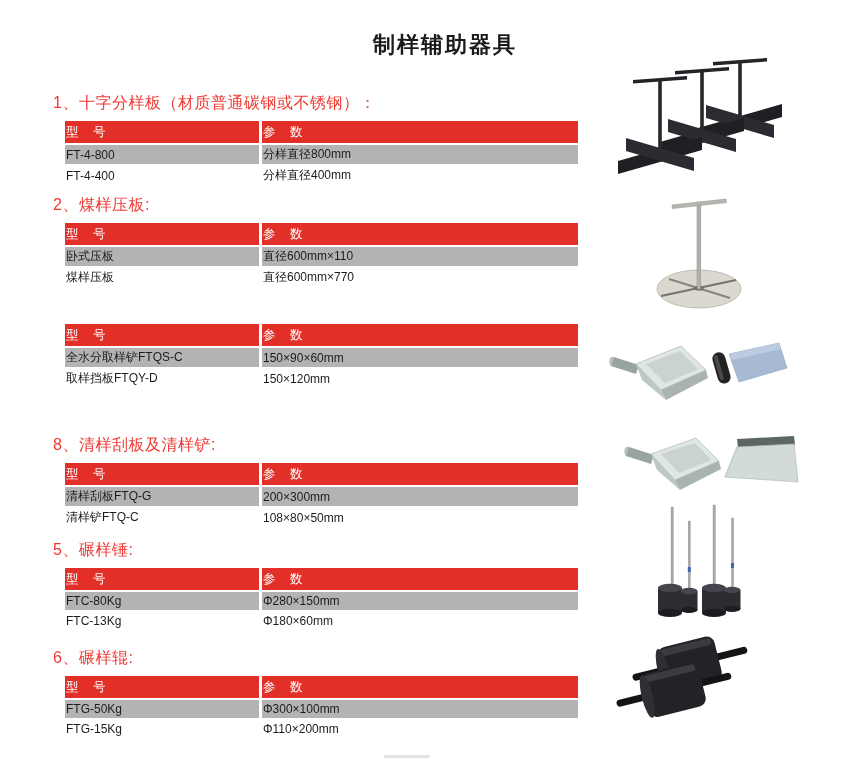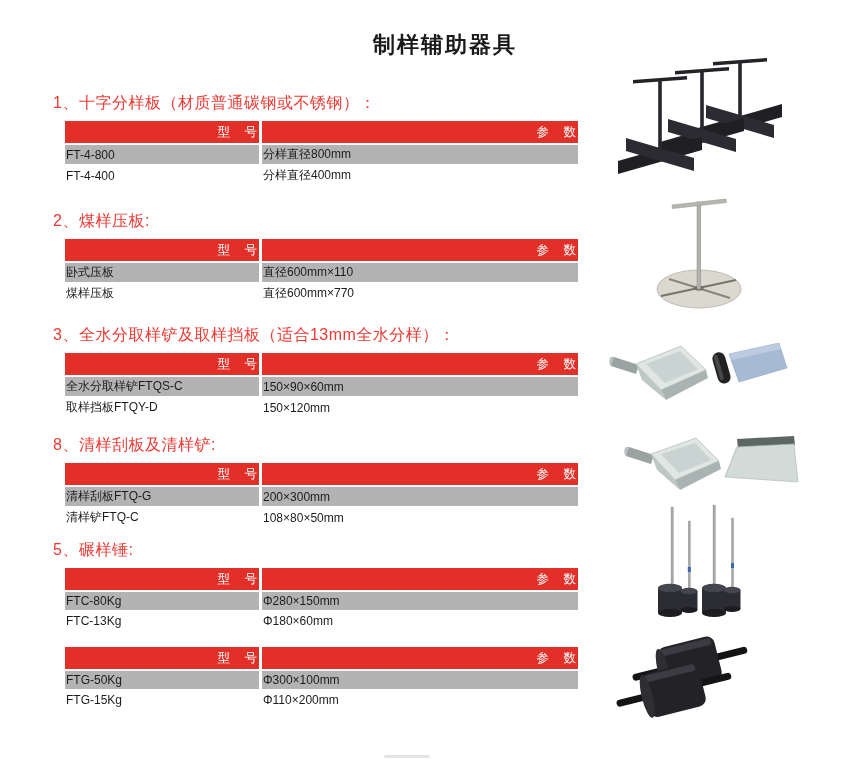--- a/index.html
+++ b/index.html
@@ -14,21 +14,21 @@
   .product{position:absolute;left:45px;width:545px;}
   .sec-heading{
     margin:8px;font-size:16px;font-weight:500;line-height:20px;
     color:var(--heading_red,#ee3a33);letter-spacing:0.5px;white-space:nowrap;
   }
   .spec-table{
     border-collapse:collapse;table-layout:fixed;width:513px;margin:7px 0 0 20px;
   }
   .spec-table th{
     background:var(--accent_red,#e23029);color:#ffffff;font-weight:normal;
-    font-size:12.5px;height:20px;text-align:right;letter-spacing:1px;
+    font-size:12.5px;height:20px;text-align:left;letter-spacing:1px;
   }
   .spec-table td{
     font-size:12px;color:var(--text_dark,#1c1c1c);height:16px;text-align:left;
     border-top:2px solid #ffffff;white-space:nowrap;
   }
   .col-model{width:192px;border-right:3px solid #ffffff;}
   .spec-table tbody tr:nth-child(odd) td{background:var(--row_gray,#b3b3b3);}
   .spec-table tbody tr:nth-child(even) td{background:#ffffff;}
   .photo{position:absolute;margin:0;padding:0;line-height:0;}
   .footer-mark{position:absolute;left:384px;top:755px;width:46px;height:3px;background:#e3e3e3;border-radius:2px;}
@@ -55,21 +55,21 @@
           <td>分样直径800mm</td>
         </tr>
         <tr>
           <td class="col-model">FT-4-400</td>
           <td>分样直径400mm</td>
         </tr>
       </tbody>
     </table>
   </section>
 
-  <section class="product" style="top:203px">
+  <section class="product" style="top:187px">
     <h2 class="sec-heading">2、煤样压板:</h2>
     <table class="spec-table">
       <thead>
           <tr>
         <th class="col-model">型　号</th>
         <th>参　数</th>
       </tr>
         </thead>
       <tbody>
         <tr>
@@ -78,21 +78,20 @@
         </tr>
         <tr>
           <td class="col-model">煤样压板</td>
           <td>直径600mm×770</td>
         </tr>
       </tbody>
     </table>
   </section>
 
   <section class="product" style="top:317px">
-    <h2 class="sec-heading">3、全水分取样铲及取样挡板（适合13mm全水分样）：</h2>
     <table class="spec-table">
       <thead>
           <tr>
         <th class="col-model">型　号</th>
         <th>参　数</th>
       </tr>
         </thead>
       <tbody>
         <tr>
           <td class="col-model">全水分取样铲FTQS-C</td>
@@ -144,20 +143,21 @@
         </tr>
         <tr>
           <td class="col-model">FTC-13Kg</td>
           <td>Φ180×60mm</td>
         </tr>
       </tbody>
     </table>
   </section>
 
   <section class="product" style="top:640px">
+    <h2 class="sec-heading">6、碾样辊:</h2>
     <table class="spec-table">
       <thead>
           <tr>
         <th class="col-model">型　号</th>
         <th>参　数</th>
       </tr>
         </thead>
       <tbody>
         <tr>
           <td class="col-model">FTG-50Kg</td>

